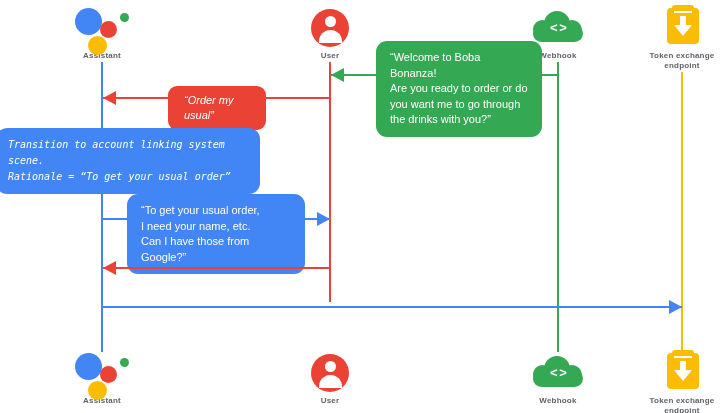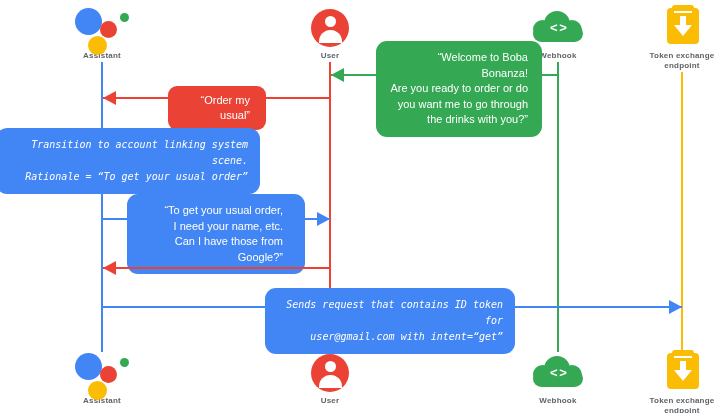--- a/index.html
+++ b/index.html
@@ -105,40 +105,41 @@
   .c-green {background:#34A853;}
   .h-red-left   {border-right:13px solid #EA4335;}
   .h-green-left {border-right:13px solid #34A853;}
   .h-blue-right {border-left:13px solid #4285F4;}
 
   
   .bubble{
     position:absolute;
     border-radius:11px;
     color:#ffffff;
-    text-align:right;
+    text-align:left;
     box-sizing:border-box;
     white-space:pre-line;
   }
   .bub-red{
     background:#EA4335;
     font-size:11px;line-height:15px;
     padding:7px 16px;
     border-radius:9px;
+    font-style:italic;
   }
   .bub-green{
     background:#34A853;
     font-size:11px;line-height:15.5px;
     padding:9px 14px;
     border-radius:11px;
   }
   .bub-blue{
     background:#4285F4;
     font-size:11px;line-height:15.5px;
-    padding:9px 22px;
+    padding:9px 14px;
     border-radius:11px;
   }
   .bub-mono{
     background:#4285F4;
     font-family:"DejaVu Sans Mono", monospace;
     font-style:italic;
     font-size:10px;line-height:16px;
     padding:9px 12px;
     border-radius:11px;
   }
@@ -215,22 +216,20 @@
   <div class="head head-right h-blue-right" style="left:317px;top:212px;"></div>
   <div class="bubble bub-blue" style="left:127px;top:194px;width:178px;">“To get your usual order,
 I need your name, etc.
 Can I have those from Google?”</div>
 
   <div class="msgline c-red" style="left:103px;top:267px;width:227px;"></div>
   <div class="head head-left h-red-left" style="left:103px;top:261px;"></div>
 
   <div class="msgline c-blue" style="left:103px;top:306px;width:579px;"></div>
   <div class="head head-right h-blue-right" style="left:669px;top:300px;"></div>
-  <div class="bubble bub-mono" style="left:265px;top:288px;width:250px;">Sends request that contains ID token for
-user@gmail.com with intent=“get”</div>
 
   <div class="actor" style="left:42px;top:348px;">
     <div class="glyph">
       <span class="asst-dot asst-blue"></span>
       <span class="asst-dot asst-red"></span>
       <span class="asst-dot asst-yellow"></span>
       <span class="asst-dot asst-green"></span>
     </div>
     <div class="caption">Assistant</div>
   </div>

